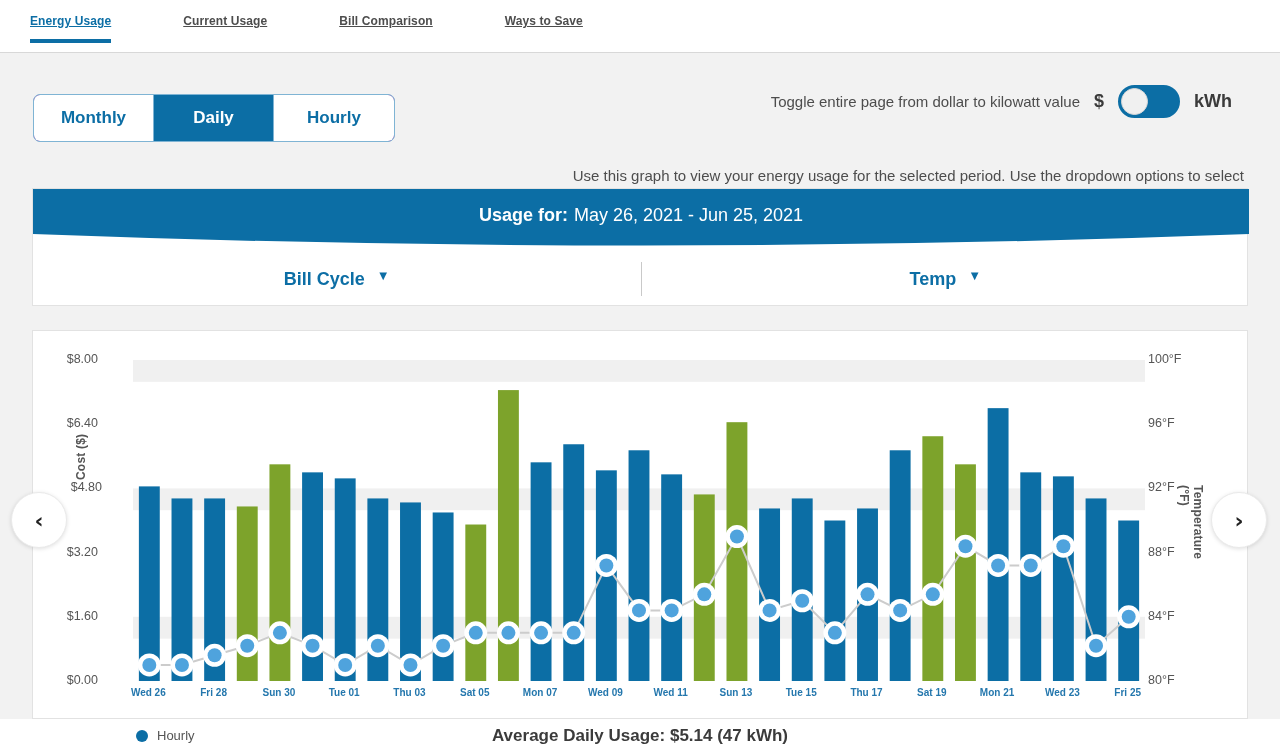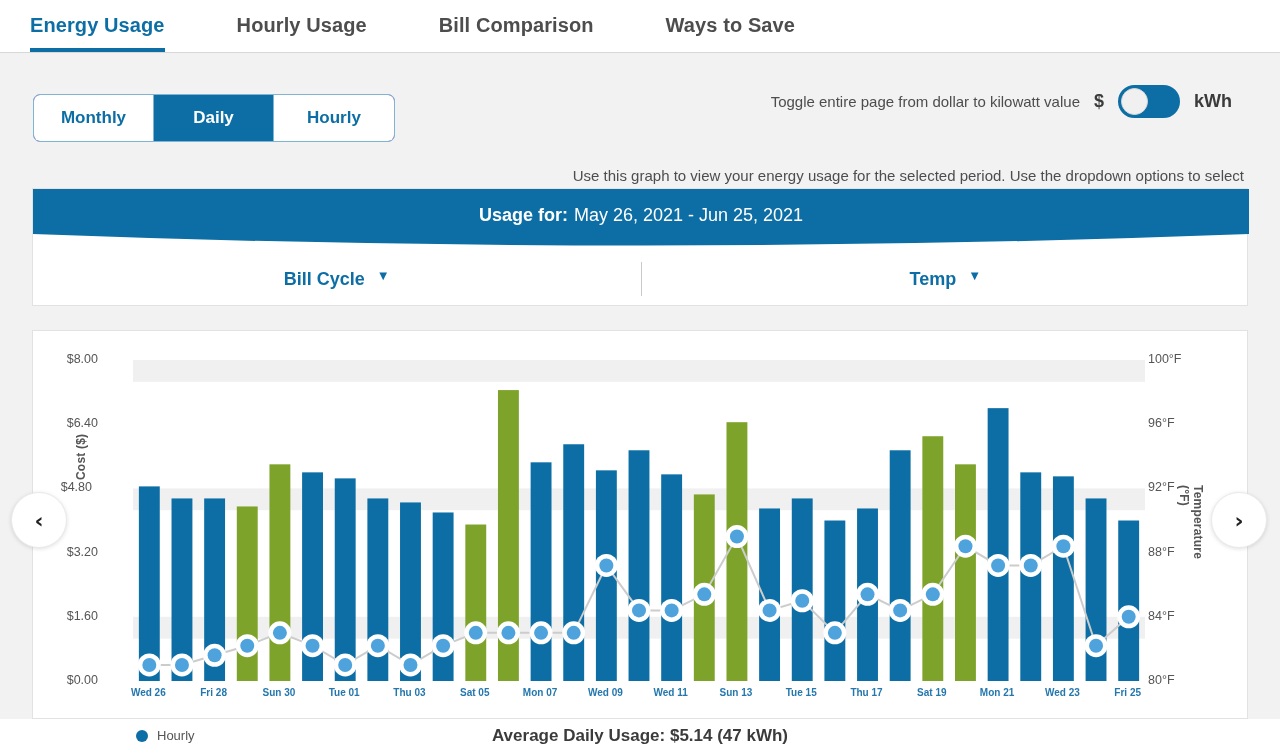--- a/index.html
+++ b/index.html
@@ -16,24 +16,24 @@
 
   
   .tabbar {
     position:absolute; left:0; top:0; width:1280px; height:53px;
     background:#ffffff;
     border-bottom:1px solid #d8d8d8;
   }
   .tabs { position:absolute; left:30px; top:0; display:flex; align-items:flex-start; }
   .tab {
     position:relative;
-    font-size:20px; font-weight:bold; color:#4d4d4d;
+    font-size:12px; font-weight:bold; color:#4d4d4d;
     padding:14px 0 15px 0;
     margin-right:72px;
-    white-space:nowrap; cursor:pointer; letter-spacing:.1px;
+    white-space:nowrap; cursor:pointer; letter-spacing:.1px;text-decoration:underline;
   }
   .tab.active { color:#0c6ea5; }
   .tab.active::after {
     content:""; position:absolute; left:0; right:0; bottom:0;
     height:4px; background:#0c6ea5;
   }
 
   
   .controls { position:absolute; left:0; top:53px; width:1280px; height:110px; }
 
@@ -167,21 +167,21 @@
     position:absolute; left:0; top:726px; width:1280px; text-align:center;
     font-size:17px; font-weight:bold; color:#3b3b3b;
   }
 </style>
 </head>
 <body>
 
 <div class="tabbar">
   <div class="tabs">
     <div class="tab active">Energy Usage</div>
-    <div class="tab">Hourly Usage</div>
+    <div class="tab">Current Usage</div>
     <div class="tab">Bill Comparison</div>
     <div class="tab">Ways to Save</div>
   </div>
 </div>
 
 <div class="controls">
 
   <div class="seg">
     <div class="seg-btn">Monthly</div>
     <div class="seg-btn active">Daily</div>
@@ -328,21 +328,21 @@
   </div>
 </div>
 
 <div class="axis-label-left">Cost ($)</div>
 <div class="axis-label-right">Temperature (°F)</div>
 
 <div id="ytick-host">
     <div class="ytick" style="left: 36px; width: 62px; top: 680px; position: absolute;">$0.00</div>
     <div class="ytick" style="left: 36px; width: 62px; top: 615.8px; position: absolute;">$1.60</div>
     <div class="ytick" style="left: 36px; width: 62px; top: 551.6px; position: absolute;">$3.20</div>
-    <div class="ytick" style="left: 30px; width: 62px; top: 487.4px; position: absolute;">$4.80</div>
+    <div class="ytick" style="left: 40px; width: 62px; top: 487.4px; position: absolute;">$4.80</div>
     <div class="ytick" style="left: 36px; width: 62px; top: 423.2px; position: absolute;">$6.40</div>
     <div class="ytick" style="left: 36px; width: 62px; top: 359px; position: absolute;">$8.00</div>
   </div>
 <div id="rtick-host">
     <div class="rtick" style="left: 1148px; top: 680px; position: absolute;">80°F</div>
     <div class="rtick" style="left: 1148px; top: 615.8px; position: absolute;">84°F</div>
     <div class="rtick" style="left: 1148px; top: 551.6px; position: absolute;">88°F</div>
     <div class="rtick" style="left: 1148px; top: 487.4px; position: absolute;">92°F</div>
     <div class="rtick" style="left: 1148px; top: 423.2px; position: absolute;">96°F</div>
     <div class="rtick" style="left: 1148px; top: 359px; position: absolute;">100°F</div>

